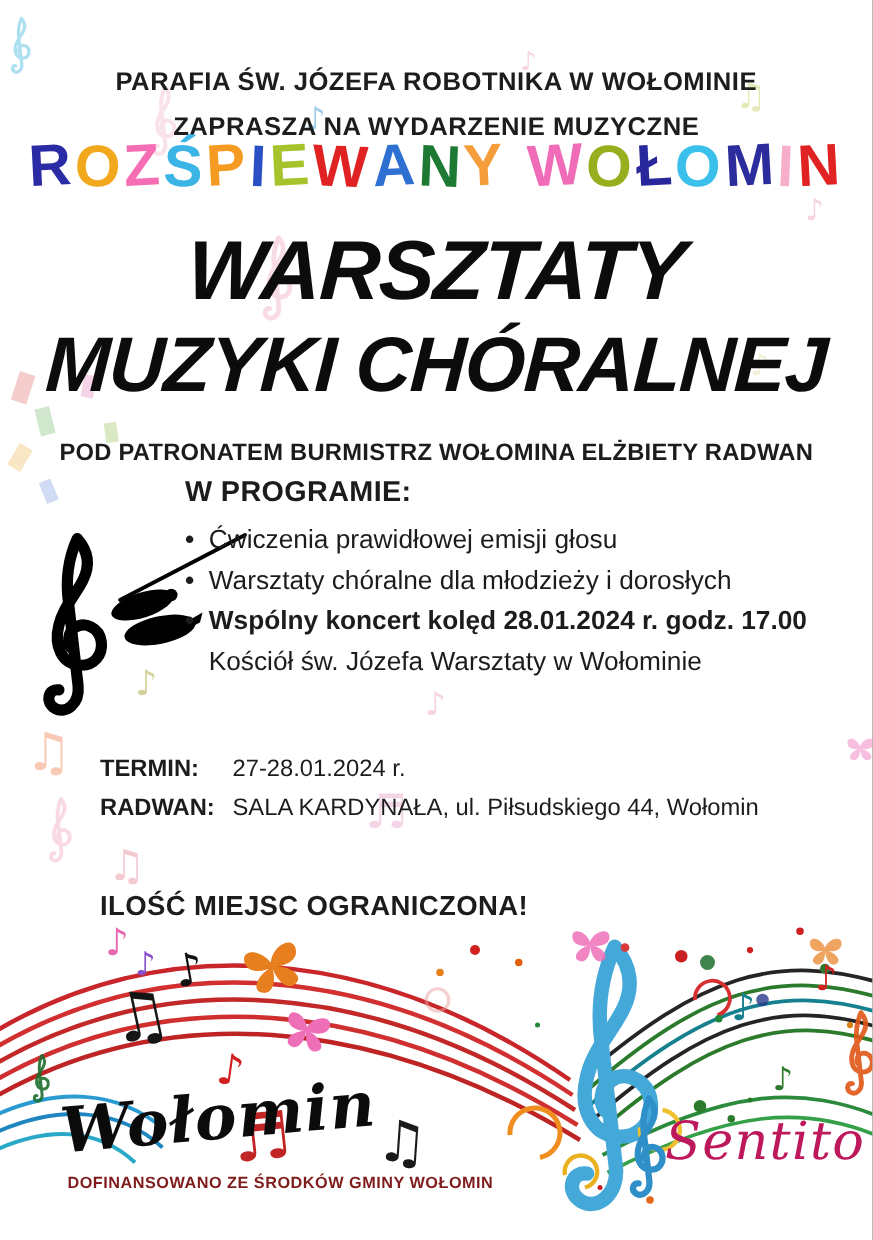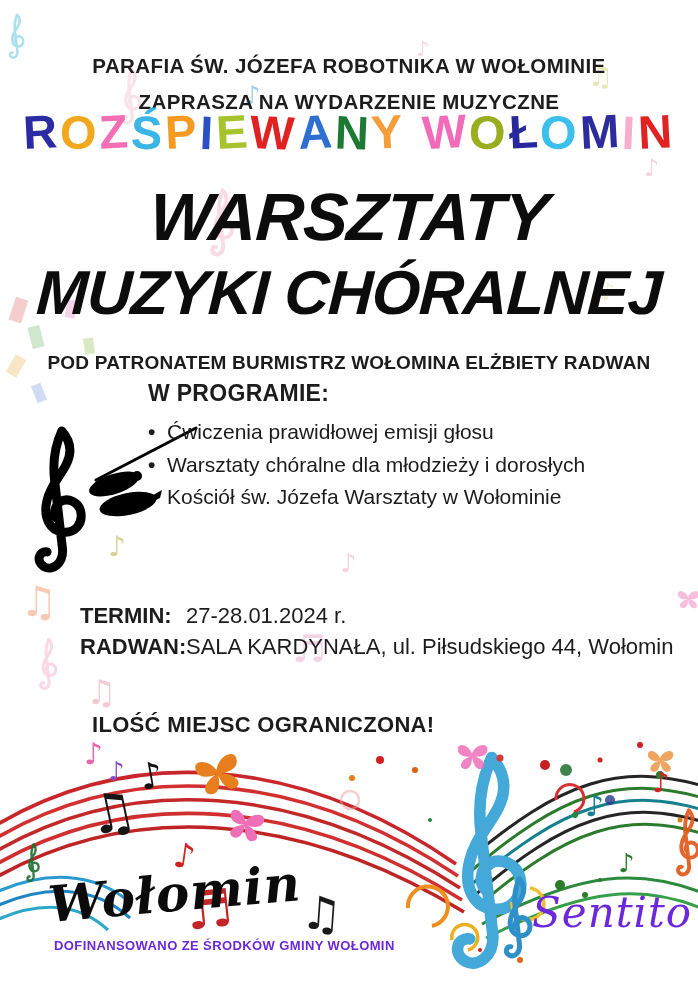--- a/index.html
+++ b/index.html
@@ -30,35 +30,35 @@
   .program h3{margin:0 0 9px 0;font-size:23px;font-weight:700;letter-spacing:.3px;}
   .program ul{list-style:none;margin:0;padding:0;}
   .program li{position:relative;padding-left:19px;font-size:21px;line-height:32.5px;}
   .program li::before{content:"•";position:absolute;left:0;top:0;font-weight:700;}
   .program li.bold{font-weight:700;}
   .program li.nobullet::before{content:"";}
 
   .clefart{position:absolute;left:10px;top:416px;width:210px;height:170px;}
 
   .details{position:absolute;left:80px;top:600px;}
-  .drow{display:flex;font-size:22px;line-height:31px;align-items:center;}
+  .drow{display:flex;font-size:19px;line-height:31px;align-items:center;}
   .dlabel{font-weight:700;width:106px;flex:0 0 auto;}
 
-  .notice{position:absolute;left:80px;top:712px;font-size:22px;font-weight:700;letter-spacing:.3px;margin-left:12px;}
+  .notice{position:absolute;left:80px;top:712px;font-size:22px;font-weight:700;letter-spacing:.3px;}
 
   .signature{position:absolute;left:48px;top:864px;z-index:2;
              font-family:"DejaVu Serif",serif;font-style:italic;font-weight:700;
              font-size:50px;color:#0b0b0b;letter-spacing:1px;transform:rotate(-5deg);}
   .funding{position:absolute;left:54px;top:938px;z-index:2;
-           font-size:13px;font-weight:700;letter-spacing:.4px;color:#6d28d9;}
+           font-size:13px;font-weight:700;letter-spacing:.4px;color:#7f1d1d;}
 
   .sentito{position:absolute;left:498px;top:874px;z-index:2;display:flex;align-items:flex-start;}
   .sentito svg{width:38px;height:86px;}
   .sentito .stxt{font-family:"DejaVu Serif",serif;font-style:italic;font-size:42px;
-                 color:#6d28d9;margin-left:-4px;margin-top:14px;letter-spacing:1px;}
+                 color:#be185d;margin-left:-4px;margin-top:14px;letter-spacing:1px;}
 </style>
 </head>
 <body>
 
 <div class="poster">
 
   <svg class="layer" width="698" height="992" viewBox="0 0 698 992" aria-hidden="true">
     <defs>
       <path id="clefpath" fill="none" stroke-linecap="round" d="M 56 14 C 70 30 72 48 63 66 C 53 86 38 100 33 122 C 26 150 38 170 58 172 C 77 174 88 159 86 143 C 84 125 65 117 53 125 C 44 131 42 146 51 153 M 56 14 C 45 38 41 64 45 94 L 57 198 C 59 220 42 234 28 226 C 15 218 20 201 33 203"></path>
       <path id="bflypath" fill="currentColor" d="M0 2 C -6 -12 -22 -14 -20 -2 C -19 6 -8 8 0 6 C -12 8 -22 20 -12 24 C -4 27 1 16 0 6 C 1 16 6 27 14 24 C 24 20 14 8 2 6 C 10 8 21 6 22 -2 C 24 -14 6 -12 0 2 Z"></path>
@@ -206,20 +206,21 @@
         <circle cx="127" cy="60" r="5"></circle>
         <path d="M 138 82 l 14 -8 l -2 8 l -12 6 z"></path>
       </g>
     </svg>
 
     <div class="program">
       <h3>W PROGRAMIE:</h3>
       <ul>
         <li>Ćwiczenia prawidłowej emisji głosu</li>
         <li>Warsztaty chóralne dla młodzieży i dorosłych</li>
+        <li class="bold">Wspólny koncert kolęd 28.01.2024 r. godz. 17.00</li>
         <li class="nobullet">Kościół św. Józefa Warsztaty w Wołominie</li>
       </ul>
     </div>
 
     <div class="details">
       <div class="drow">
         <span class="dlabel">TERMIN:</span>
         <span class="dvalue">27-28.01.2024 r.</span>
       </div>
       <div class="drow">

